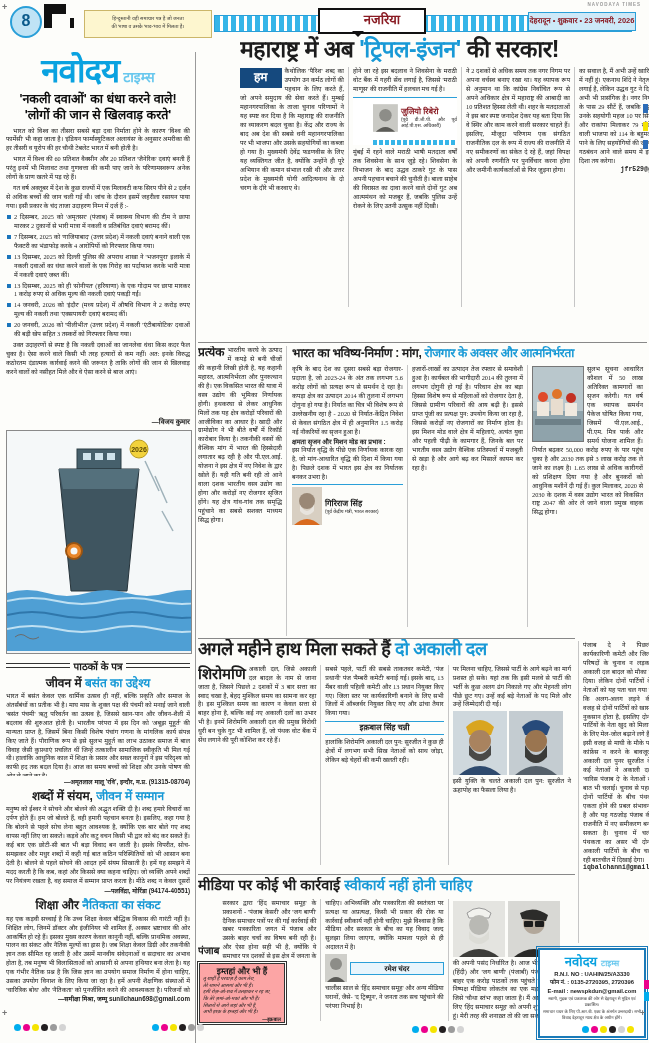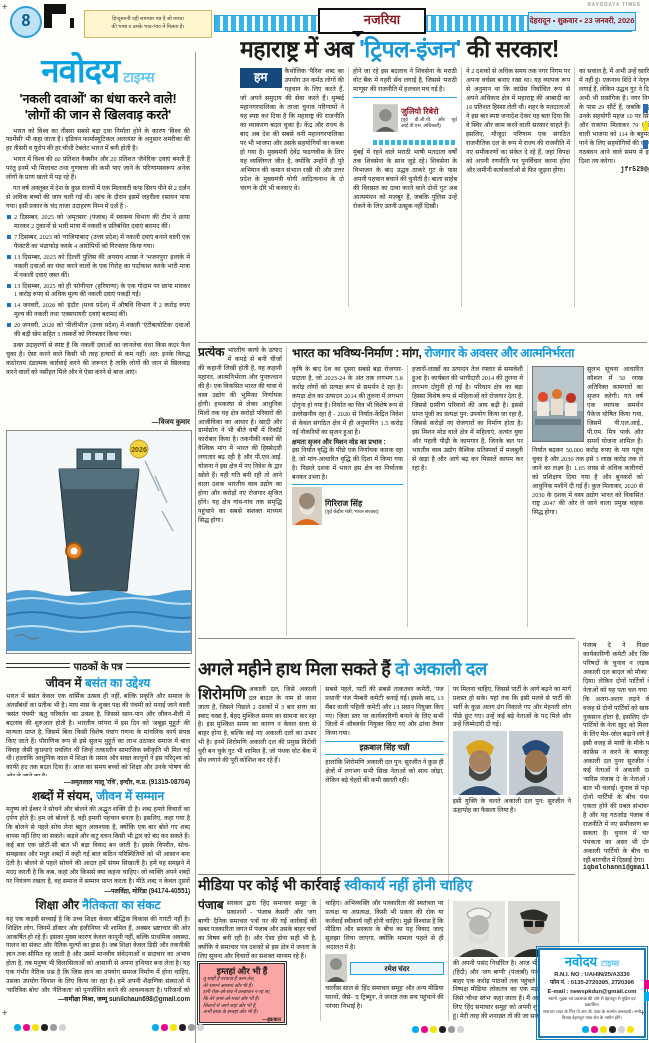--- a/index.html
+++ b/index.html
@@ -64,21 +64,21 @@
   #future .wrap{display:flex;height:100%;}
   #fsidebar{width:84px;padding-right:4px;border-right:1px solid #c6c6c6;overflow:hidden;}
   #fmain{flex:1;padding-left:5px;}
   .fhead{font:700 12px/1.2 "Liberation Sans",sans-serif;letter-spacing:-0.3px;white-space:nowrap;overflow:hidden;}
   .subhead{font:700 6.5px/1.4 "Liberation Sans",sans-serif;}
   .gauth{display:flex;gap:3px;align-items:center;border-top:1px solid #2a9fd8;padding-top:2px;margin-top:2px;}
   .gauth .nm{font:700 8px "Liberation Sans",sans-serif;}
   .gauth .nt{font:400 4.8px "Liberation Sans",sans-serif;}
   .wphoto{float:left;width:50px;height:74px;margin:1px 3px 1px 0;border:1px solid #777;}
   
-  #akali{left:198px;top:638px;width:377px;height:234px;border-top:1px solid #888;box-sizing:border-box;padding-top:20px;}
+  #akali{left:198px;top:638px;width:377px;height:234px;border-top:1px solid #888;box-sizing:border-box;padding-top:0;}
   .akhead{font:900 18px/1.15 "Liberation Sans",sans-serif;letter-spacing:-0.4px;white-space:nowrap;overflow:hidden;}
   #akc4{left:578px;top:641px;width:69px;height:302px;border-left:1px solid #c6c6c6;padding-left:4px;overflow:hidden;}
   .bylinebox{border-top:1.5px solid #2a9fd8;border-bottom:1.5px solid #2a9fd8;text-align:center;
              font:700 8px/1.5 "Liberation Sans",sans-serif;margin:3px 0;}
   .sikhs{display:flex;gap:2px;margin:2px 0;}
   
   #media{left:198px;top:874px;width:377px;height:150px;border-top:1px solid #888;box-sizing:border-box;padding-top:2px;}
   .medhead{font:900 14.5px/1.15 "Liberation Sans",sans-serif;white-space:nowrap;overflow:hidden;}
   .rchandar{display:flex;gap:3px;align-items:center;margin:2px 0;}
   .rchandar .nm{flex:1;border:1px solid #2a9fd8;background:#e8f5fc;text-align:center;
@@ -327,21 +327,21 @@
     <div class="emailline" style="text-align:center;">iqbalchanni@gmail.com</div>
   </div>
 
   <div id="media" class="abs">
     <div class="medhead">
       <span>मीडिया पर कोई भी कार्रवाई</span>
       <span class="blue">स्वीकार्य नहीं होनी चाहिए</span>
     </div>
     <div class="cols" style="height:122px;">
       <div class="c bodytxt" style="height:62px;">
-        <span class="leadword" style="font-size:12px;">पंजाब</span>
+        <span class="leadword" style="font-size:10px;margin-top:46px;">पंजाब</span>
         <span>सरकार द्वारा 'हिंद समाचार समूह' के प्रकाशनों - 'पंजाब केसरी' और 'जग बाणी' दैनिक समाचार पत्रों पर की गई कार्रवाई की खबर पत्रकारिता जगत में पंजाब और उसके बाहर चर्चा का विषय बनी रही है। और ऐसा होना सही भी है, क्योंकि ये समाचार पत्र दशकों से इस क्षेत्र में जनता के लिए सूचना और विचारों का सशक्त माध्यम रहे हैं।</span>
       </div>
       <div class="c bodytxt">
         <span>चाहिए। अभिव्यक्ति और पत्रकारिता की स्वतंत्रता पर प्रत्यक्ष या अप्रत्यक्ष, किसी भी प्रकार की रोक या कार्रवाई स्वीकार्य नहीं होनी चाहिए। मुझे विश्वास है कि मीडिया और सरकार के बीच का यह विवाद जल्द सुलझा लिया जाएगा, क्योंकि मामला पहले से ही अदालत में है।</span>
         <div class="rchandar">
           <svg width="22" height="28" viewBox="0 0 22 28">
             <rect width="22" height="28" fill="#cfcfca"></rect>
             <circle cx="11" cy="10" r="6" fill="#8d8d88"></circle>
             <path d="M2,28 Q11,18 20,28 Z" fill="#5c5c58"></path>
           </svg>

